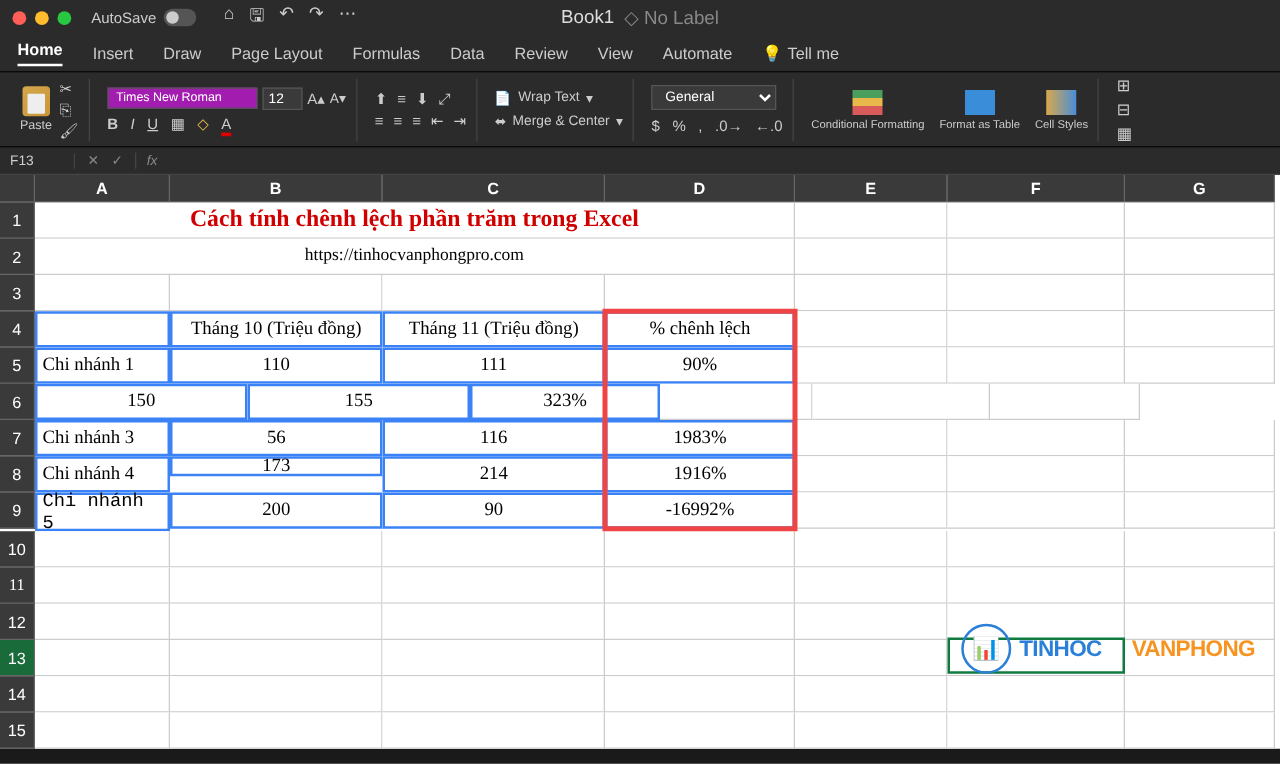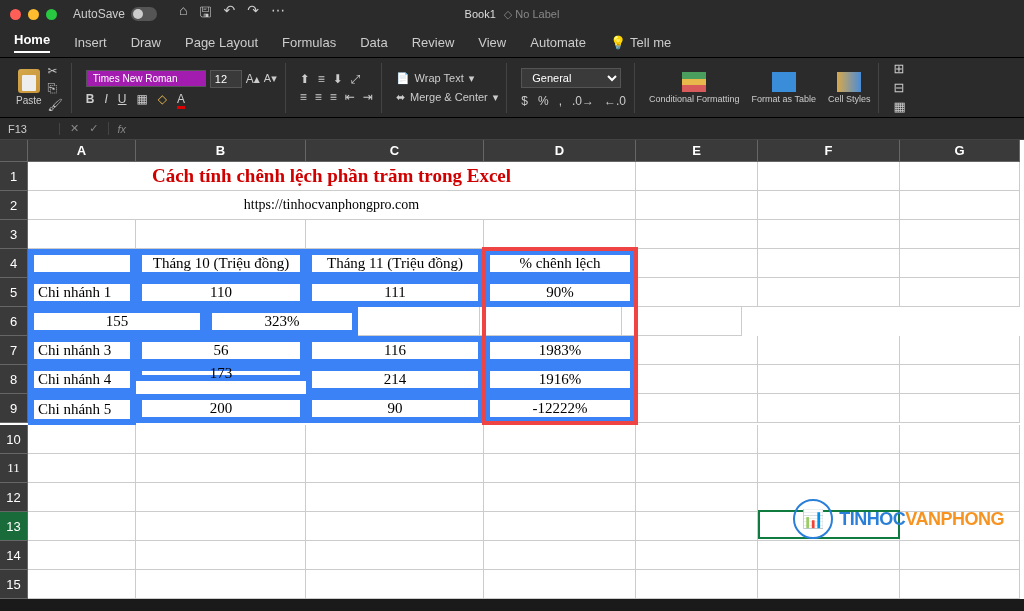--- a/index.html
+++ b/index.html
@@ -5,21 +5,21 @@
 *{margin:0;padding:0;box-sizing:border-box;font-family:-apple-system,BlinkMacSystemFont,"Segoe UI",sans-serif;}
 body{background:#1a1a1a;width:1024px;height:611px;overflow:hidden;color:#fff;}
 .title-bar{height:28px;background:#2b2b2b;display:flex;align-items:center;padding:0 10px;gap:8px;font-size:12px;}
 .traffic{display:flex;gap:7px;}
 .dot{width:11px;height:11px;border-radius:50%;}
 .dot.r{background:#ff5f57;}.dot.y{background:#febc2e;}.dot.g{background:#28c840;}
 .title-bar .autosave{color:#ccc;display:flex;align-items:center;gap:6px;margin-left:8px;}
 .toggle{width:26px;height:14px;background:#555;border-radius:7px;position:relative;}
 .toggle::after{content:"";position:absolute;width:10px;height:10px;background:#ccc;border-radius:50%;top:2px;left:2px;}
 .qat{display:flex;gap:12px;margin-left:14px;color:#ccc;font-size:14px;}
-.doc-name{position:absolute;left:50%;transform:translateX(-50%);color:#ddd;font-size:11px;display:flex;gap:8px;}
+.doc-name{position:absolute;left:50%;transform:translateX(-50%);color:#ddd;font-size:15px;display:flex;gap:8px;}
 .doc-name .nolabel{color:#888;}
 .tabs{height:30px;background:#2b2b2b;display:flex;align-items:center;padding:0 14px;gap:24px;font-size:13px;border-bottom:1px solid #000;}
 .tabs span{color:#ccc;cursor:pointer;}
 .tabs span.active{font-weight:700;color:#fff;border-bottom:2px solid #fff;padding-bottom:4px;}
 .tabs .tellme{color:#888;display:flex;align-items:center;gap:4px;}
 .ribbon{height:60px;background:#2b2b2b;display:flex;align-items:center;padding:0 8px;gap:6px;border-bottom:1px solid #000;}
 .rgroup{display:flex;flex-direction:column;gap:4px;border-right:1px solid #444;padding:0 8px;height:50px;justify-content:center;}
 .rgroup.noborder{border-right:none;}
 .paste-btn{display:flex;flex-direction:column;align-items:center;font-size:10px;color:#ccc;gap:2px;}
 .paste-ic{width:22px;height:24px;background:linear-gradient(135deg,#d4a84b,#c89538);border-radius:3px;position:relative;}
@@ -50,27 +50,27 @@
 .grid-wrap{display:flex;}
 .corner{width:28px;height:22px;background:#3a3a3a;border-right:1px solid #666;border-bottom:1px solid #666;}
 .col-headers{display:flex;}
 .col-h{height:22px;background:#3a3a3a;color:#fff;font-size:13px;display:flex;align-items:center;justify-content:center;border-right:1px solid #666;border-bottom:1px solid #666;font-weight:600;}
 .row-h{width:28px;background:#3a3a3a;color:#fff;font-size:13px;display:flex;align-items:center;justify-content:center;border-right:1px solid #666;border-bottom:1px solid #666;}
 .row-h.active{background:#1a6b3a;}
 .cell{border-right:1px solid #ccc;border-bottom:1px solid #ccc;font-family:"Times New Roman",serif;font-size:15px;padding:2px 4px;display:flex;align-items:center;background:#fff;}
 .cell.center{justify-content:center;}
 .cell.title{color:#d00000;font-weight:700;font-size:19px;}
 .cell.url{justify-content:center;font-size:14px;}
-.cell.b{border:6px solid #3b82f6;}
+.cell.b{border:2px solid #3b82f6;}
 .redbox{position:absolute;border:4px solid #ef4444;pointer-events:none;}
 .selected-cell{position:absolute;border:2px solid #0f7b3e;pointer-events:none;}
 .watermark{position:absolute;right:20px;bottom:60px;display:flex;align-items:center;gap:6px;}
 .wm-logo{width:40px;height:40px;border:2px solid #2a7fd8;border-radius:50%;display:flex;align-items:center;justify-content:center;font-size:18px;}
 .wm-text{display:flex;font-weight:800;font-size:18px;letter-spacing:-0.5px;}
-.wm-text .blue{color:#2a7fd8;}.wm-text .orange{color:#f79421;}
+.wm-text .blue{color:#2a7fd8;}.wm-text .orange{color:#f79421;margin-left:24px;}
 </style>
 </head>
 <body>
 
 <div class="title-bar">
   <div class="traffic">
     <div class="dot r"></div>
     <div class="dot y"></div>
     <div class="dot g"></div>
   </div>
@@ -255,20 +255,21 @@
         <div class="cell b" style="width: 108px; height: 29px;">Chi nhánh 1</div>
         <div class="cell b center" style="width: 170px; height: 29px;">110</div>
         <div class="cell b center" style="width: 178px; height: 29px;">111</div>
         <div class="cell b center" style="width: 152px; height: 29px;">90%</div>
         <div class="cell " style="width: 122px; height: 29px;"></div>
         <div class="cell " style="width: 142px; height: 29px;"></div>
         <div class="cell " style="width: 120px; height: 29px;"></div>
       </div>
       <div style="display: flex;">
         <div class="row-h" style="height: 29px;">6</div>
+        <div class="cell b center" style="width: 170px; height: 29px;">150</div>
         <div class="cell b center" style="width: 178px; height: 29px;">155</div>
         <div class="cell b center" style="width: 152px; height: 29px;">323%</div>
         <div class="cell " style="width: 122px; height: 29px;"></div>
         <div class="cell " style="width: 142px; height: 29px;"></div>
         <div class="cell " style="width: 120px; height: 29px;"></div>
       </div>
       <div style="display: flex;">
         <div class="row-h" style="height: 29px;">7</div>
         <div class="cell b" style="width: 108px; height: 29px;">Chi nhánh 3</div>
         <div class="cell b center" style="width: 170px; height: 29px;">56</div>
@@ -283,24 +284,24 @@
         <div class="cell b" style="width: 108px; height: 29px;">Chi nhánh 4</div>
         <div class="cell b center" style="width: 170px; height: 16px;">173</div>
         <div class="cell b center" style="width: 178px; height: 29px;">214</div>
         <div class="cell b center" style="width: 152px; height: 29px;">1916%</div>
         <div class="cell " style="width: 122px; height: 29px;"></div>
         <div class="cell " style="width: 142px; height: 29px;"></div>
         <div class="cell " style="width: 120px; height: 29px;"></div>
       </div>
       <div style="display: flex;">
         <div class="row-h" style="height: 29px;">9</div>
-        <div class="cell b" style="width: 108px; height: 31px;">Chi nhánh 5</div>
+        <div class="cell b" style="width: 108px; height: 31px; font-family: Liberation Mono, monospace;">Chi nhánh 5</div>
         <div class="cell b center" style="width: 170px; height: 29px;">200</div>
         <div class="cell b center" style="width: 178px; height: 29px;">90</div>
-        <div class="cell b center" style="width: 152px; height: 29px;">-12222%</div>
+        <div class="cell b center" style="width: 152px; height: 29px;">-16992%</div>
         <div class="cell " style="width: 122px; height: 29px;"></div>
         <div class="cell " style="width: 142px; height: 29px;"></div>
         <div class="cell " style="width: 120px; height: 29px;"></div>
       </div>
       <div style="display: flex;">
         <div class="row-h" style="height: 29px;">10</div>
         <div class="cell " style="width: 108px; height: 29px;"></div>
         <div class="cell " style="width: 170px; height: 29px;"></div>
         <div class="cell " style="width: 178px; height: 29px;"></div>
         <div class="cell " style="width: 152px; height: 29px;"></div>

